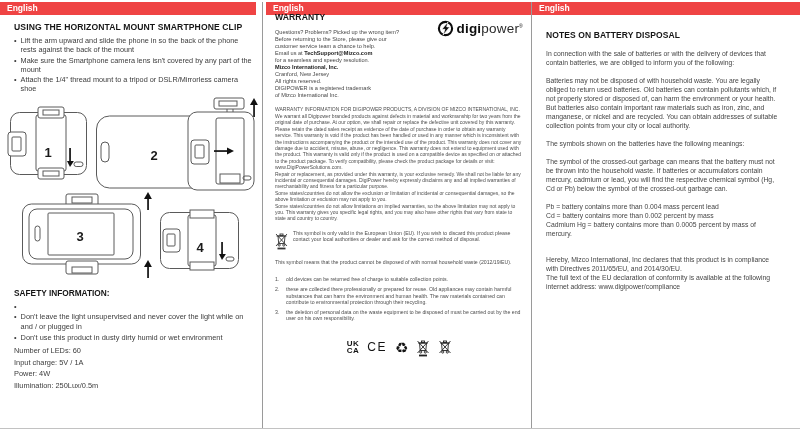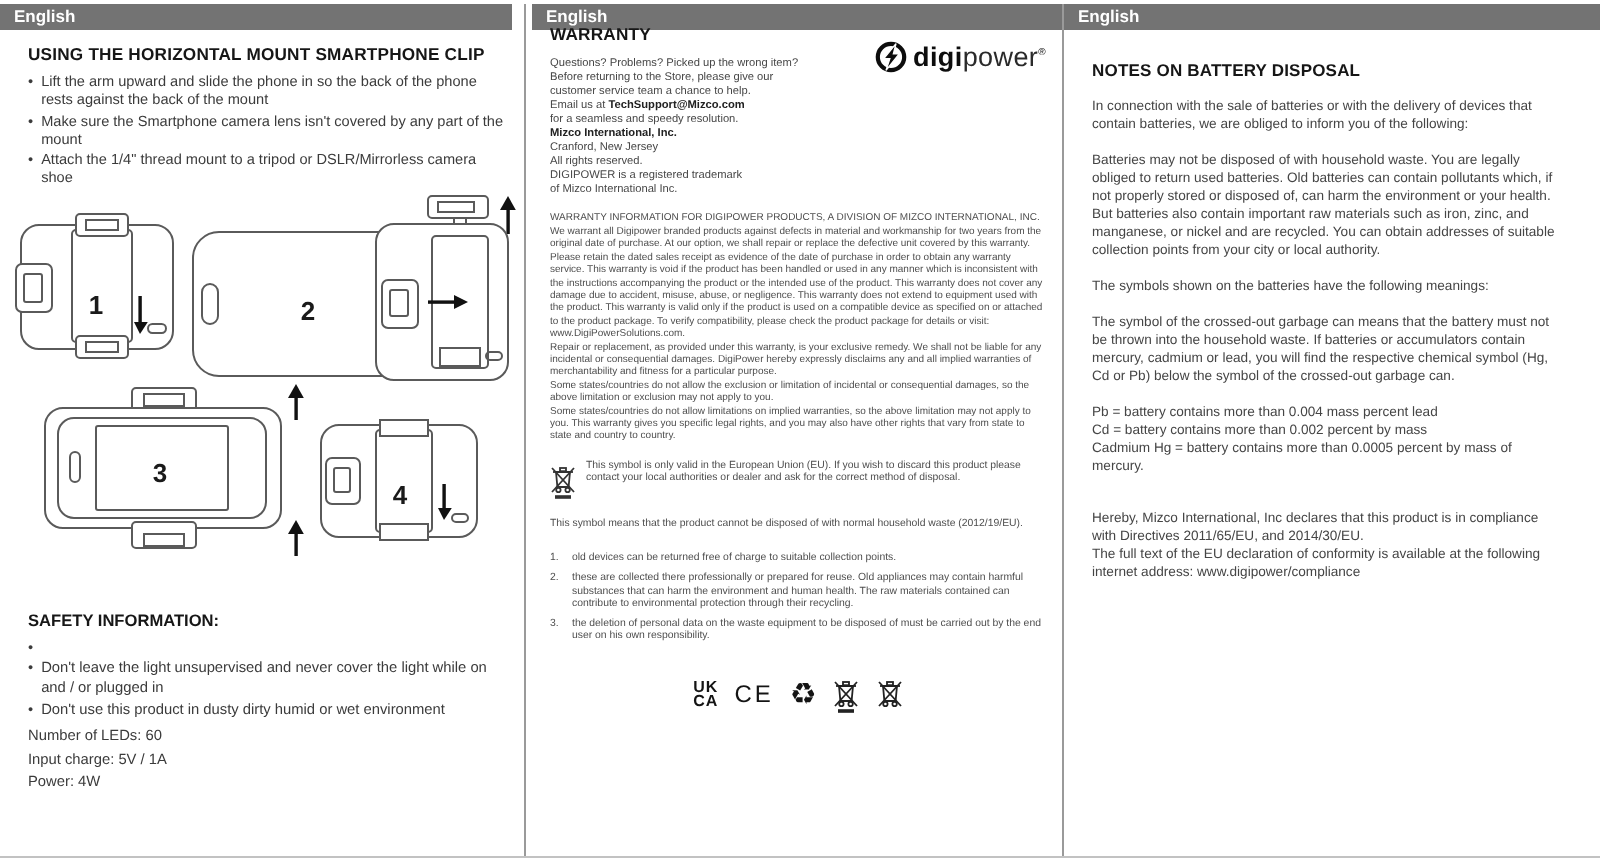--- a/index.html
+++ b/index.html
@@ -13,21 +13,21 @@
   #divider-1 { left:262px; }
   #divider-2 { left:531px; }
   .bottom-rule { position:absolute; top:428px; left:0; right:0; height:1px; background:#c2c2c2; }
 
   .panel { position:absolute; top:0; height:428px; background:#fff; }
   #panel-left  { left:0;    width:262px; }
   #panel-mid   { left:263px; width:268px; }
   #panel-right { left:532px; width:268px; }
 
   .lang-bar {
-    position:absolute; top:2px; height:13px; background:#737373;
+    position:absolute; top:2px; height:13px; background:#ef4444;
     color:#ffffff; font-size:8.5px; font-weight:700; line-height:13px;
     padding-left:7px; box-sizing:border-box;
   }
   #panel-left  .lang-bar { left:0; right:6px; }
   #panel-mid   .lang-bar { left:3px; right:0; }
   #panel-right .lang-bar { left:0; right:0; }
 
   .content { position:relative; }
   #panel-left  .content { padding:20px 10px 0 14px; }
   #panel-mid   .content { padding:12px 7px 0 12px; }
@@ -35,21 +35,21 @@
 
   .h-title { font-size:8.6px; font-weight:700; color:#161616; letter-spacing:.1px; }
   #panel-left .h-title { margin-top:2px; }
 
   .bullets { margin-top:4px; }
   .bullet { display:flex; gap:4px; font-size:7.3px; line-height:9.3px; margin-bottom:1px; }
   .bullet .bm { flex:0 0 auto; font-size:7.3px; }
 
   .diagram-wrap { margin:2px 0 0 -8px; }
 
-  .sub-title { font-size:8.3px; font-weight:700; color:#161616; margin-top:22px; }
+  .sub-title { font-size:8.3px; font-weight:700; color:#161616; margin-top:6px; }
   .safety .bullet { font-size:7.4px; line-height:9.6px; }
   .specs { margin-top:3px; font-size:7.4px; line-height:11.5px; }
 
   
   .logo { position:absolute; top:20px; right:8px; display:flex; align-items:center; gap:3px; }
   .logo-text { font-size:13.5px; color:#0d0d0d; letter-spacing:.2px; }
   .logo-bold { font-weight:800; }
   .logo-light { font-weight:400; color:#2a2a2a; }
   .logo-reg { font-size:5px; vertical-align:super; }
 
@@ -200,20 +200,21 @@
         <div class="bullet">
           <span class="bm">•</span>
           <span class="bt">Don't use this product in dusty dirty humid or wet environment</span>
         </div>
       </div>
 
       <div class="specs">
         <div>Number of LEDs: 60</div>
         <div>Input charge: 5V / 1A</div>
         <div>Power: 4W</div>
+        <div>Illumination: 250Lux/0.5m</div>
       </div>
     </div>
   </div>
 
   <div class="panel" id="panel-mid">
     <div class="lang-bar">
       <span>English</span>
     </div>
     <div class="content">
       <div class="logo">

